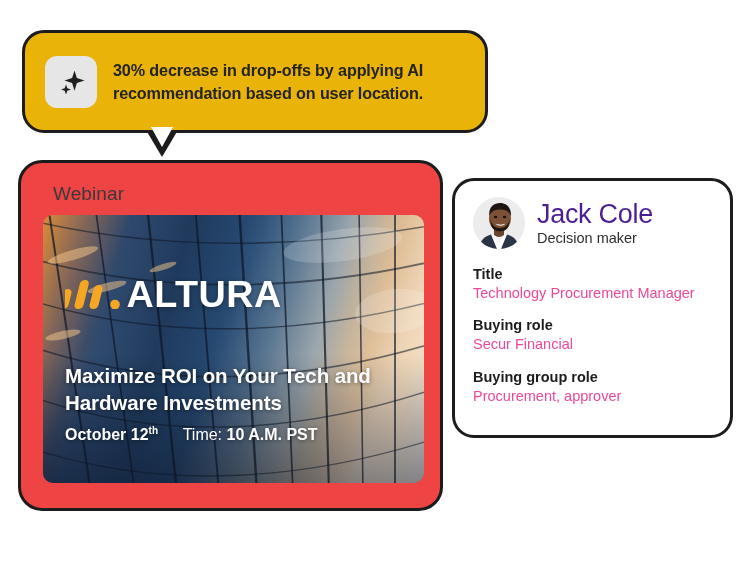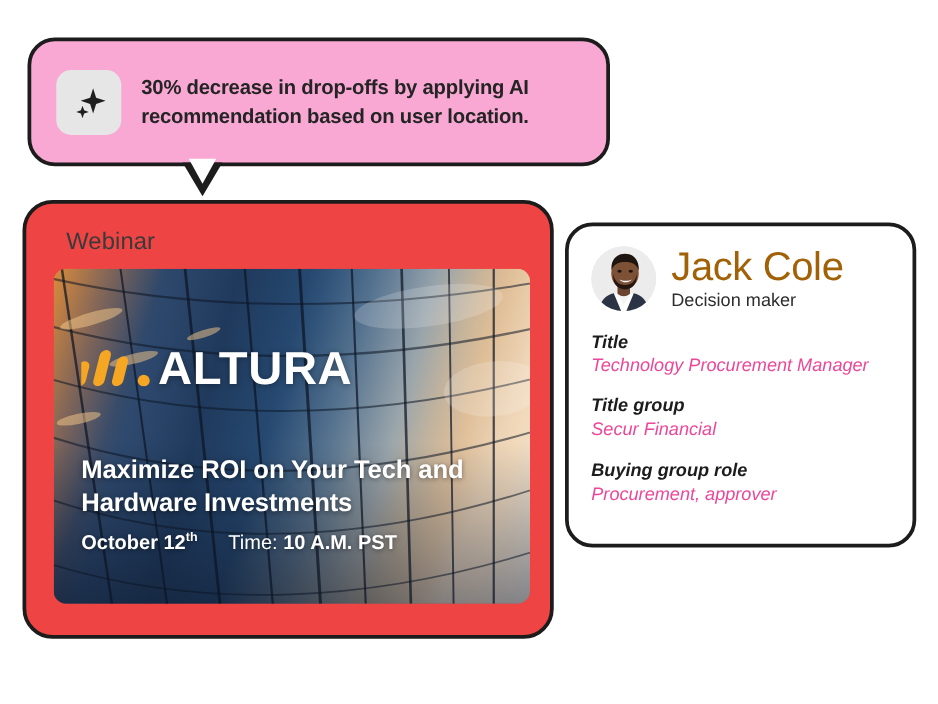--- a/index.html
+++ b/index.html
@@ -9,21 +9,21 @@
     font-family: "Liberation Sans", sans-serif;
     overflow: hidden;
   }
   #stage { position: relative; width: 750px; height: 563px; }
 
   
   .callout {
     position: absolute;
     left: 22px; top: 30px;
     width: 466px; height: 103px;
-    background: #f9a8d4;
+    background: #eab308;
     border: 3px solid #1c1c1c;
     border-radius: 22px;
     display: flex;
     align-items: center;
     padding: 0 18px 0 20px;
     z-index: 5;
   }
   .callout-icon {
     flex: 0 0 auto;
     width: 52px; height: 52px;
@@ -163,31 +163,31 @@
   .avatar {
     flex: 0 0 auto;
     width: 52px; height: 52px;
     border-radius: 50%;
     background: #ececec;
     overflow: hidden;
     position: relative;
   }
   .avatar svg { position: absolute; left: 0; top: 0; }
   .contact-name {
-    font-size: 32px;
-    color: #a16207;
+    font-size: 27px;
+    color: #4c1d95;
     line-height: 1.05;
     letter-spacing: -0.3px;
   }
   .contact-role {
     font-size: 14.5px;
     color: #2e2e2e;
     margin-top: 2px;
   }
-  .field { margin-bottom: 13px; font-style: italic; }
+  .field { margin-bottom: 13px; }
   .field:last-child { margin-bottom: 0; }
   .field-label {
     font-size: 14.5px;
     font-weight: bold;
     color: #1c1c1c;
     line-height: 1.3;
   }
   .field-value {
     font-size: 14.5px;
     color: #ec4899;
@@ -316,21 +316,21 @@
         <div class="contact-name">Jack Cole</div>
         <div class="contact-role">Decision maker</div>
       </div>
     </div>
 
     <div class="field">
       <div class="field-label">Title</div>
       <div class="field-value">Technology Procurement Manager</div>
     </div>
     <div class="field">
-      <div class="field-label">Title group</div>
+      <div class="field-label">Buying role</div>
       <div class="field-value">Secur Financial</div>
     </div>
     <div class="field">
       <div class="field-label">Buying group role</div>
       <div class="field-value">Procurement, approver</div>
     </div>
   </div>
 
 </div>
 

